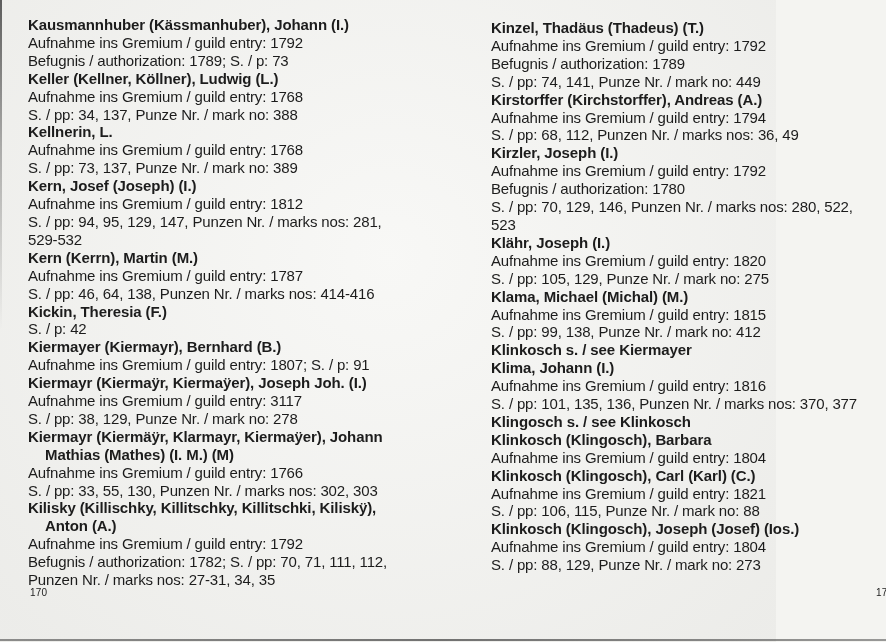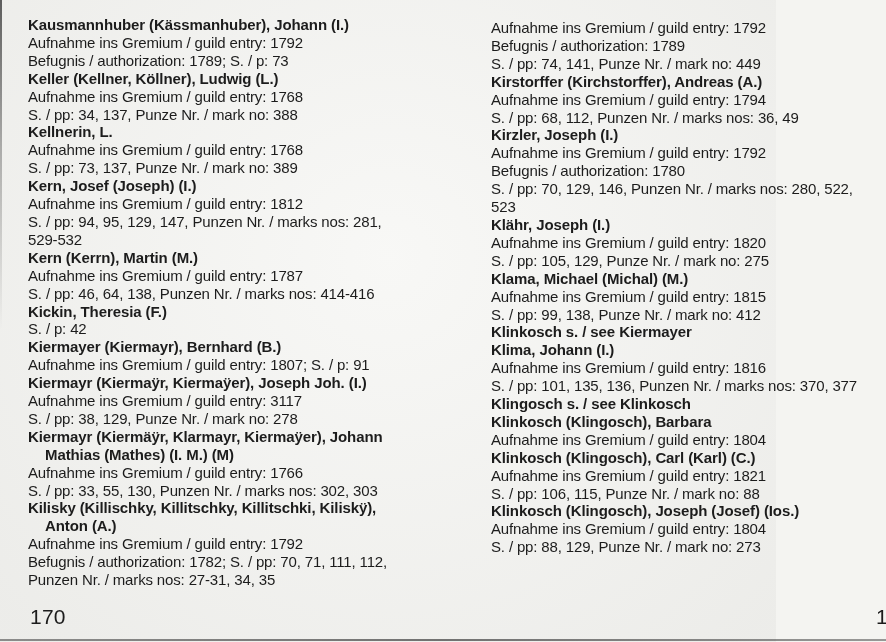--- a/index.html
+++ b/index.html
@@ -28,22 +28,22 @@
     font-size:15px;
     line-height:17.9px;
     letter-spacing:-0.15px;
     color:var(--ink);
     white-space:nowrap;
   }
   .line.bold{font-weight:700;letter-spacing:-0.1px;}
   .line.indent{padding-left:17px;}
   .pageno{
     position:absolute;
-    top:605px;
-    font-size:21px;
+    top:587px;
+    font-size:10px;
     color:var(--ink);
     letter-spacing:0.2px;
   }
   .pageno-left{left:30px;}
   .pageno-right{left:843px;margin-left:33px;}
   .edge-left{
     position:absolute;left:0;top:0;width:2px;height:330px;
     background:linear-gradient(to bottom, rgba(45,45,45,0.75), rgba(45,45,45,0.35) 45%, rgba(45,45,45,0));
   }
   .edge-bottom{
@@ -86,20 +86,21 @@
       <div class="line">Aufnahme ins Gremium / guild entry: 1766</div>
       <div class="line">S. / pp: 33, 55, 130, Punzen Nr. / marks nos: 302, 303</div>
       <div class="line bold">Kilisky (Killischky, Killitschky, Killitschki, Kiliskÿ),</div>
       <div class="line bold indent">Anton (A.)</div>
       <div class="line">Aufnahme ins Gremium / guild entry: 1792</div>
       <div class="line">Befugnis / authorization: 1782; S. / pp: 70, 71, 111, 112,</div>
       <div class="line">Punzen Nr. / marks nos: 27-31, 34, 35</div>
     </div>
 
   <div id="col-right" class="col col-right">
+      <div class="line bold">Kinzel, Thadäus (Thadeus) (T.)</div>
       <div class="line">Aufnahme ins Gremium / guild entry: 1792</div>
       <div class="line">Befugnis / authorization: 1789</div>
       <div class="line">S. / pp: 74, 141, Punze Nr. / mark no: 449</div>
       <div class="line bold">Kirstorffer (Kirchstorffer), Andreas (A.)</div>
       <div class="line">Aufnahme ins Gremium / guild entry: 1794</div>
       <div class="line">S. / pp: 68, 112, Punzen Nr. / marks nos: 36, 49</div>
       <div class="line bold">Kirzler, Joseph (I.)</div>
       <div class="line">Aufnahme ins Gremium / guild entry: 1792</div>
       <div class="line">Befugnis / authorization: 1780</div>
       <div class="line">S. / pp: 70, 129, 146, Punzen Nr. / marks nos: 280, 522,</div>

